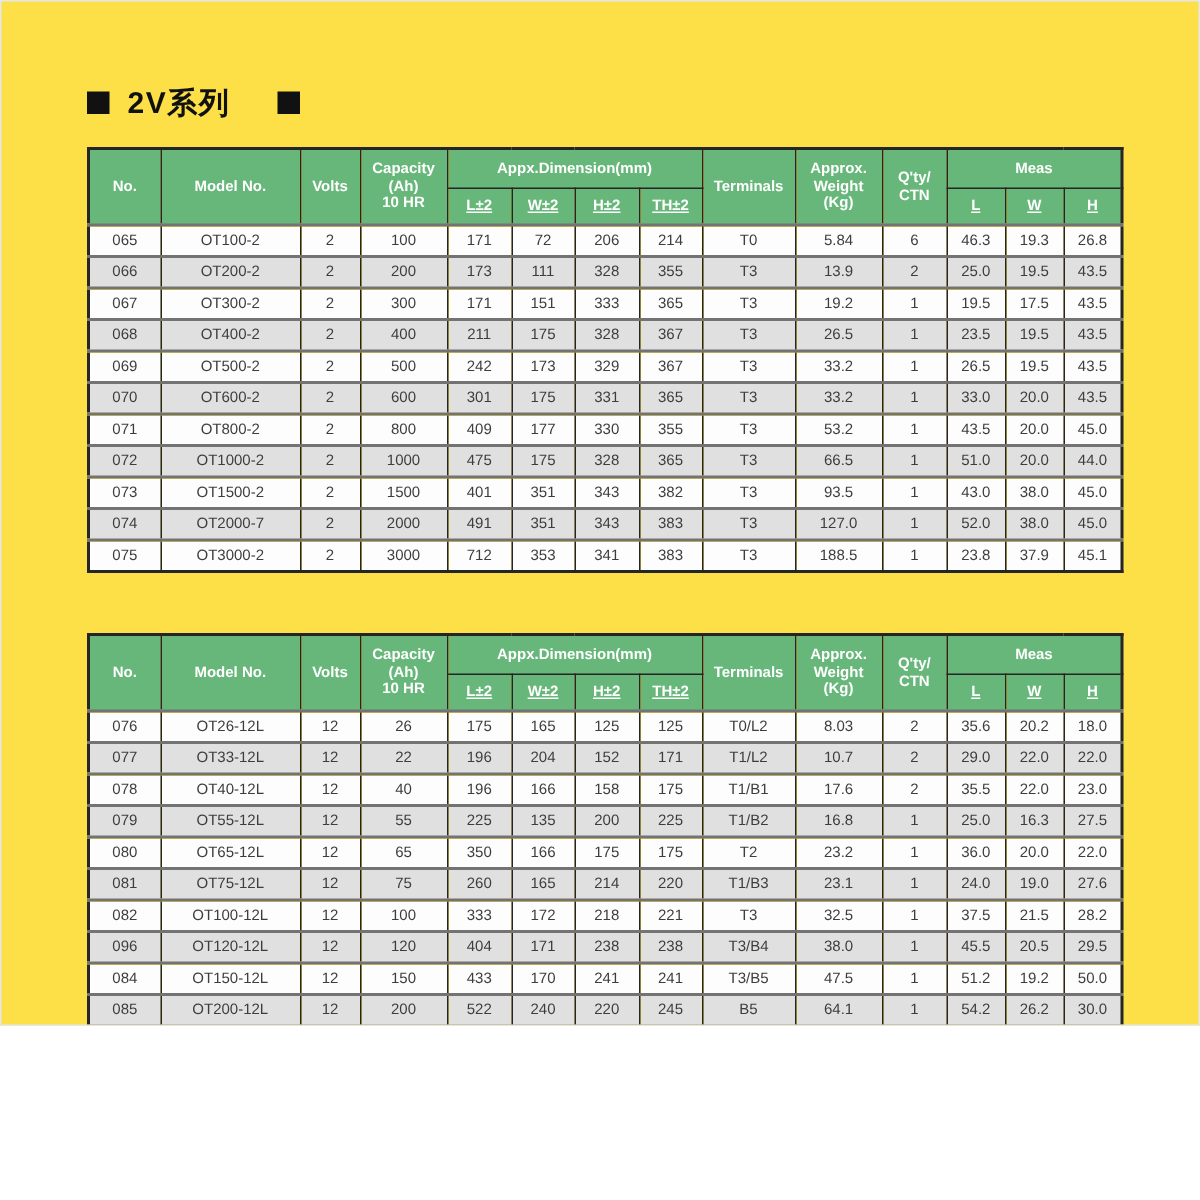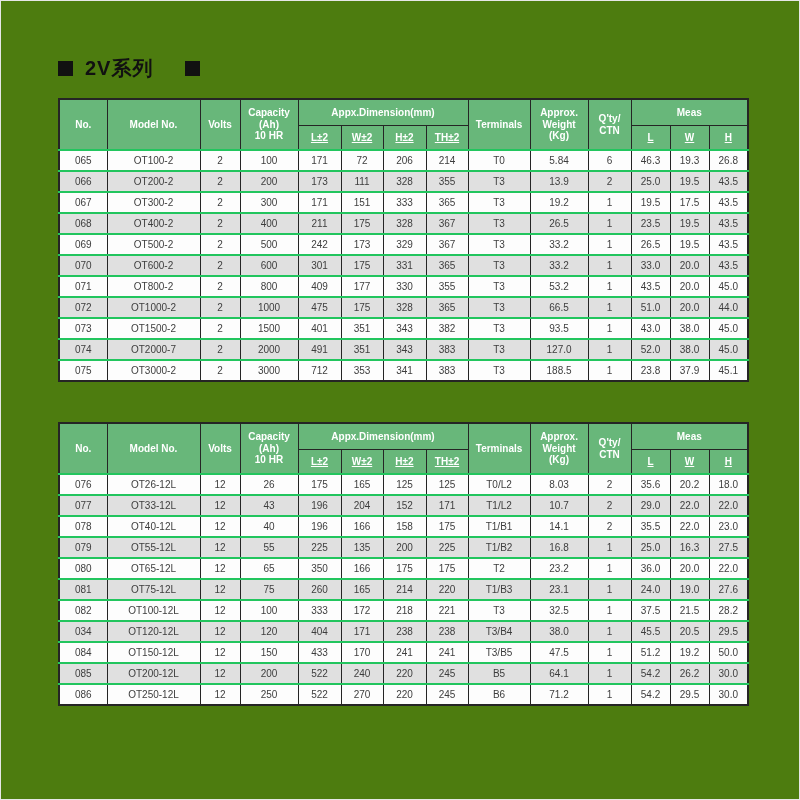--- a/index.html
+++ b/index.html
@@ -1,31 +1,31 @@
 <!DOCTYPE html>
 <html><head>
 <meta charset="utf-8">
 <style>
   html,body{margin:0;padding:0;background:#ffffff;}
   body{font-family:"Liberation Sans", sans-serif; -webkit-font-smoothing:antialiased;}
-  .canvas{position:relative;width:800px;height:800px;background:#4d7c0f;border:1px solid #e6e6e6;box-sizing:border-box;overflow:hidden;padding-left:20px;}
+  .canvas{position:relative;width:800px;height:684px;background:#fde047;border:1px solid #e6e6e6;box-sizing:border-box;overflow:hidden;padding-left:20px;}
   .section{position:absolute;left:57px;width:692px;}
   .sec1{top:54px;}
   .sec2{top:421px;}
   .sec-title{display:flex;align-items:center;font-weight:bold;color:#111;font-size:20px;letter-spacing:1px;margin-bottom:16px;}
   .sq{width:15px;height:15px;background:#111;display:inline-block;}
   .sq.first{margin-right:12px;}
   .sq.second{margin-left:32px;}
   table.spec{border-collapse:collapse;table-layout:fixed;width:690px;border:2px solid #252525;}
   table.spec th, table.spec td{border:1px solid #252525;padding:0;text-align:center;vertical-align:middle;overflow:hidden;}
   table.spec thead th{background:#68b77a;color:#ffffff;font-weight:bold;font-size:10px;line-height:1.15;white-space:pre-line;}
   table.spec thead tr.h1 th{height:25px;}
   table.spec thead tr.h2 th{height:23px;text-decoration:underline;}
   table.spec tbody td{height:19px;font-size:10px;color:#3d3d3d;background:#fdfdfd;}
-  table.spec tbody tr{border-top:2px solid #22c55e;}
+  table.spec tbody tr{border-top:2px solid #737373;}
   table.spec tbody tr.alt td{background:#e0e0e0;}
 </style>
 </head>
 <body>
 
 <div class="canvas">
 
   <div class="section sec1">
     <div class="sec-title">
       <span class="sq first"></span>
@@ -316,21 +316,21 @@
             <td>8.03</td>
             <td>2</td>
             <td>35.6</td>
             <td>20.2</td>
             <td>18.0</td>
           </tr>
           <tr class="alt">
             <td>077</td>
             <td>OT33-12L</td>
             <td>12</td>
-            <td>43</td>
+            <td>22</td>
             <td>196</td>
             <td>204</td>
             <td>152</td>
             <td>171</td>
             <td>T1/L2</td>
             <td>10.7</td>
             <td>2</td>
             <td>29.0</td>
             <td>22.0</td>
             <td>22.0</td>
@@ -338,21 +338,21 @@
           <tr>
             <td>078</td>
             <td>OT40-12L</td>
             <td>12</td>
             <td>40</td>
             <td>196</td>
             <td>166</td>
             <td>158</td>
             <td>175</td>
             <td>T1/B1</td>
-            <td>14.1</td>
+            <td>17.6</td>
             <td>2</td>
             <td>35.5</td>
             <td>22.0</td>
             <td>23.0</td>
           </tr>
           <tr class="alt">
             <td>079</td>
             <td>OT55-12L</td>
             <td>12</td>
             <td>55</td>
@@ -409,21 +409,21 @@
             <td>218</td>
             <td>221</td>
             <td>T3</td>
             <td>32.5</td>
             <td>1</td>
             <td>37.5</td>
             <td>21.5</td>
             <td>28.2</td>
           </tr>
           <tr class="alt">
-            <td>034</td>
+            <td>096</td>
             <td>OT120-12L</td>
             <td>12</td>
             <td>120</td>
             <td>404</td>
             <td>171</td>
             <td>238</td>
             <td>238</td>
             <td>T3/B4</td>
             <td>38.0</td>
             <td>1</td>

